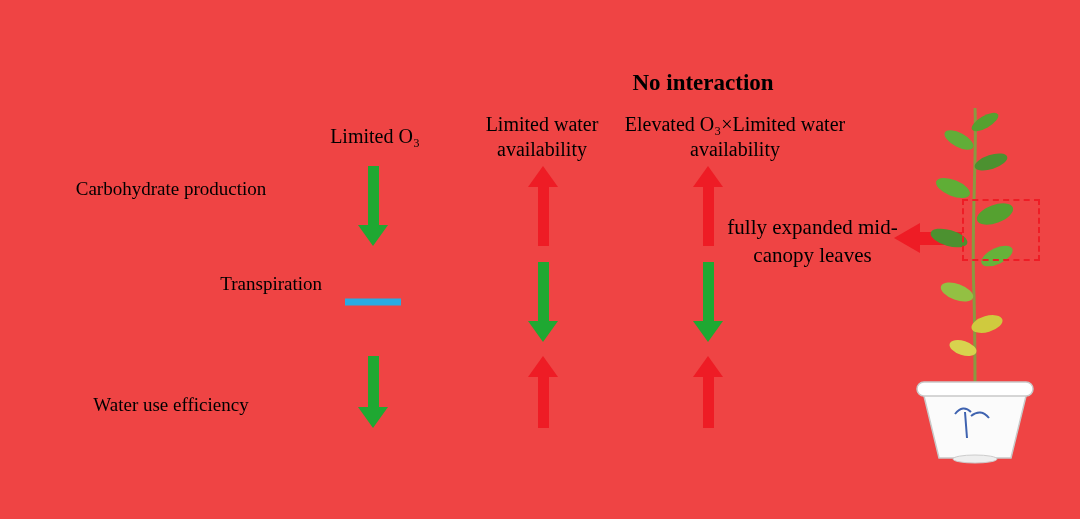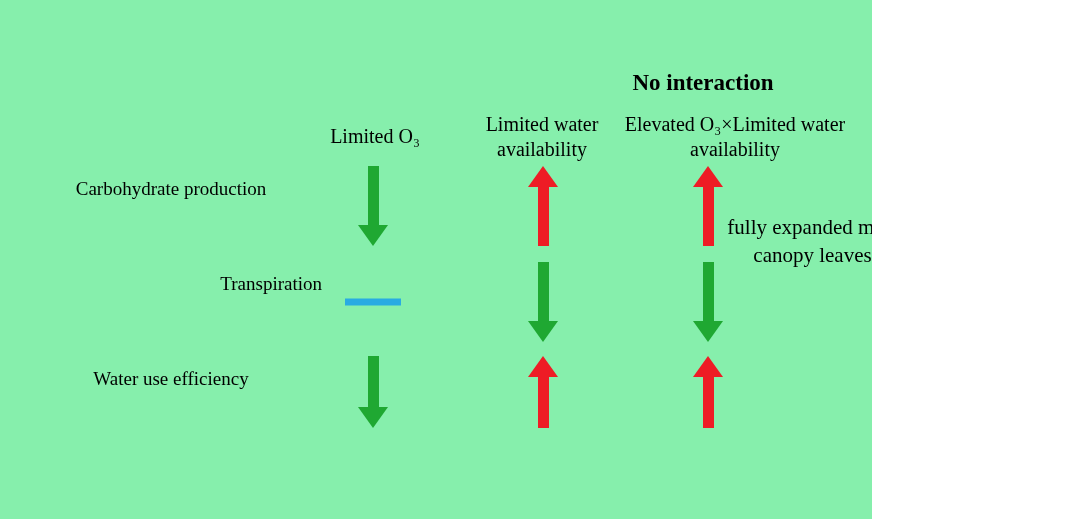--- a/index.html
+++ b/index.html
@@ -1,35 +1,35 @@
 <!DOCTYPE html>
 <html style="--red: #EE1C25; --green: #1FA832; --blue: #29ABE2;"><head>
 <meta charset="utf-8">
 <style>
   html,body{margin:0;padding:0;background:#ffffff;}
   .canvas{
     position:relative;
-    width:872px;height:519px;
-    background:#86efac;
+    width:1080px;height:519px;
+    background:#ef4444;
     font-family:"Liberation Serif","DejaVu Serif",serif;
     color:#000;
     overflow:hidden;
   }
   .title{
     position:absolute;left:590px;top:70px;width:226px;
     text-align:center;font-size:23px;font-weight:bold;
   }
   .col-header{position:absolute;text-align:center;font-size:20px;line-height:1.25;}
   .col-header.h1{left:295px;top:124px;width:160px;}
   .col-header.h2{left:458px;top:112px;width:168px;}
   .col-header.h3{left:622px;top:112px;width:226px;}
   .row-label{position:absolute;left:20px;width:302px;text-align:center;font-size:19px;}
   .row-label.l1{top:178px;}
   .row-label.l2{top:273px;text-align:right;}
-  .row-label.l3{top:368px;}
+  .row-label.l3{top:394px;}
 
   
   .arrow{position:absolute;width:44px;display:flex;flex-direction:column;align-items:center;}
   .c1{left:351px}.c2{left:521px}.c3{left:686px}
   .r1{top:166px;height:80px}.r2{top:262px;height:80px}.r3{top:356px;height:72px}
   .arrow[data-effect="increase"]::before{
     content:"";width:0;height:0;
     border-left:15px solid transparent;border-right:15px solid transparent;
     border-bottom:21px solid var(--red,#EE1C25);
   }

